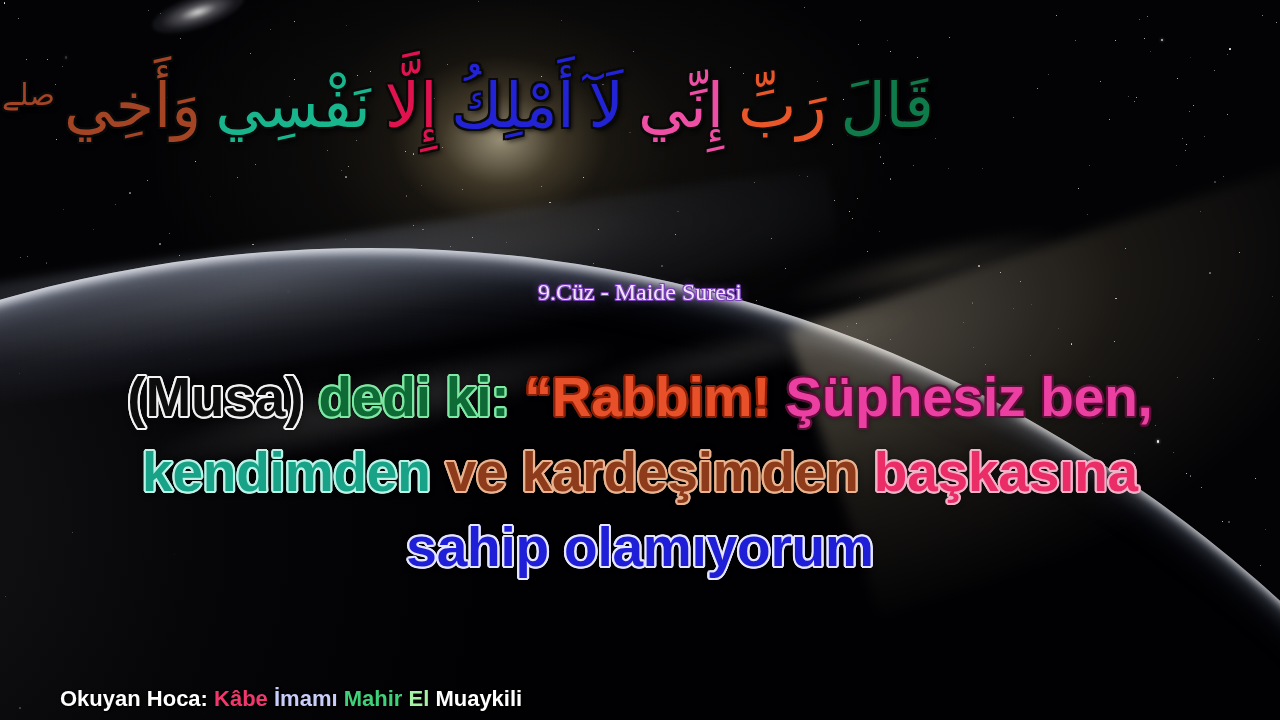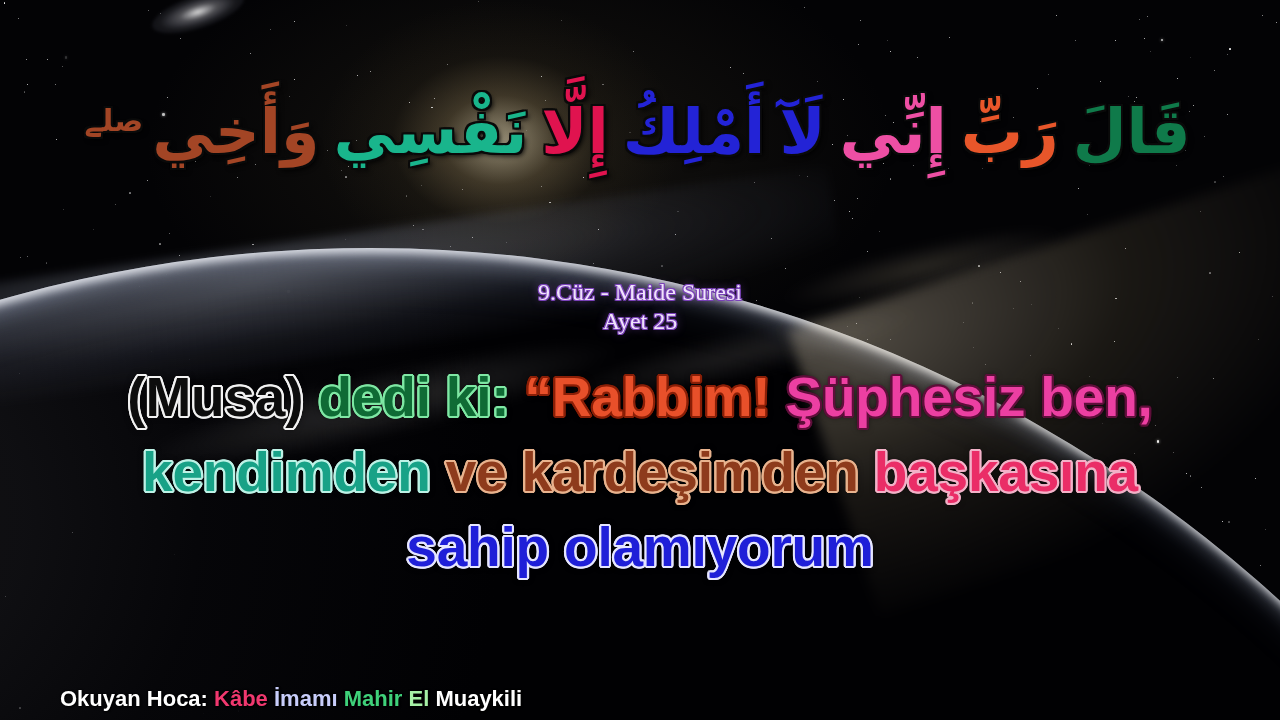--- a/index.html
+++ b/index.html
@@ -142,27 +142,27 @@
     text-shadow:
       0 0 1px #3d1d55, 0 0 2px #3d1d55,
       1px 1px 0 #2b1340, -1px 1px 0 #2b1340,
       1px -1px 0 #2b1340, -1px -1px 0 #2b1340,
       0 0 9px rgba(190,130,235,0.55);
   }
 
   
   .ayah {
     position: absolute;
-    top: 84px;
+    top: 58px;
     left: 0; right: 0;
-    text-align: center;
+    text-align: left;
     direction: rtl;
     font-family: "DejaVu Sans", sans-serif;
     font-size: 62px;
-    font-weight: 700;
+    font-weight: 400;
     line-height: 1.55;
     white-space: nowrap;
   }
   .ayah .w {
     display: inline-block;
     margin: 0 7px;
     text-shadow:
       2px 0 0 #0a0a0a, -2px 0 0 #0a0a0a,
       0 2px 0 #0a0a0a, 0 -2px 0 #0a0a0a,
       2px 2px 0 #0a0a0a, -2px 2px 0 #0a0a0a,
@@ -531,21 +531,20 @@
     <div class="planet-terminator"></div>
   </div>
 
   <div class="layer">
 
 
     <div class="ayah" id="ayah"><span class="w" style="color: rgb(15, 122, 74);">قَالَ</span><span class="w" style="color: rgb(232, 86, 42);">رَبِّ</span><span class="w" style="color: rgb(238, 79, 164);">إِنِّي</span><span class="w" style="color: rgb(35, 35, 214);">لَآ</span><span class="w" style="color: rgb(35, 35, 214);">أَمْلِكُ</span><span class="w" style="color: rgb(224, 19, 79);">إِلَّا</span><span class="w" style="color: rgb(25, 181, 140);">نَفْسِي</span><span class="w" style="color: rgb(163, 69, 37);">وَأَخِي</span><span class="w waqf" style="color: rgb(163, 69, 37);">صلے</span></div>
 
     <div class="reference">
       <div>9.Cüz - Maide Suresi</div>
-      <div>Ayet 25</div>
     </div>
 
     <div class="translation" id="translation">
         <span class="tline"><span class="seg" style="color: rgb(13, 13, 13); text-shadow: rgb(242, 242, 242) 2.2px 0px 0px, rgb(242, 242, 242) 1.91px 1.1px 0px, rgb(242, 242, 242) 1.1px 1.91px 0px, rgb(242, 242, 242) 0px 2.2px 0px, rgb(242, 242, 242) -1.1px 1.91px 0px, rgb(242, 242, 242) -1.91px 1.1px 0px, rgb(242, 242, 242) -2.2px 0px 0px, rgb(242, 242, 242) -1.91px -1.1px 0px, rgb(242, 242, 242) -1.1px -1.91px 0px, rgb(242, 242, 242) 0px -2.2px 0px, rgb(242, 242, 242) 1.1px -1.91px 0px, rgb(242, 242, 242) 1.91px -1.1px 0px, rgba(0, 0, 0, 0.85) 0px 0px 7px;">(Musa) </span><span class="seg" style="color: rgb(15, 107, 53); text-shadow: rgb(127, 232, 164) 2.2px 0px 0px, rgb(127, 232, 164) 1.91px 1.1px 0px, rgb(127, 232, 164) 1.1px 1.91px 0px, rgb(127, 232, 164) 0px 2.2px 0px, rgb(127, 232, 164) -1.1px 1.91px 0px, rgb(127, 232, 164) -1.91px 1.1px 0px, rgb(127, 232, 164) -2.2px 0px 0px, rgb(127, 232, 164) -1.91px -1.1px 0px, rgb(127, 232, 164) -1.1px -1.91px 0px, rgb(127, 232, 164) 0px -2.2px 0px, rgb(127, 232, 164) 1.1px -1.91px 0px, rgb(127, 232, 164) 1.91px -1.1px 0px, rgba(0, 0, 0, 0.85) 0px 0px 7px;">dedi ki: </span><span class="seg" style="color: rgb(232, 80, 42); text-shadow: rgb(138, 31, 7) 2.2px 0px 0px, rgb(138, 31, 7) 1.91px 1.1px 0px, rgb(138, 31, 7) 1.1px 1.91px 0px, rgb(138, 31, 7) 0px 2.2px 0px, rgb(138, 31, 7) -1.1px 1.91px 0px, rgb(138, 31, 7) -1.91px 1.1px 0px, rgb(138, 31, 7) -2.2px 0px 0px, rgb(138, 31, 7) -1.91px -1.1px 0px, rgb(138, 31, 7) -1.1px -1.91px 0px, rgb(138, 31, 7) 0px -2.2px 0px, rgb(138, 31, 7) 1.1px -1.91px 0px, rgb(138, 31, 7) 1.91px -1.1px 0px, rgba(0, 0, 0, 0.85) 0px 0px 7px;">“Rabbim! </span><span class="seg" style="color: rgb(236, 63, 162); text-shadow: rgb(94, 15, 58) 2.2px 0px 0px, rgb(94, 15, 58) 1.91px 1.1px 0px, rgb(94, 15, 58) 1.1px 1.91px 0px, rgb(94, 15, 58) 0px 2.2px 0px, rgb(94, 15, 58) -1.1px 1.91px 0px, rgb(94, 15, 58) -1.91px 1.1px 0px, rgb(94, 15, 58) -2.2px 0px 0px, rgb(94, 15, 58) -1.91px -1.1px 0px, rgb(94, 15, 58) -1.1px -1.91px 0px, rgb(94, 15, 58) 0px -2.2px 0px, rgb(94, 15, 58) 1.1px -1.91px 0px, rgb(94, 15, 58) 1.91px -1.1px 0px, rgba(0, 0, 0, 0.85) 0px 0px 7px;">Şüphesiz ben,</span></span>
         <span class="tline"><span class="seg" style="color: rgb(24, 162, 135); text-shadow: rgb(189, 242, 230) 2.2px 0px 0px, rgb(189, 242, 230) 1.91px 1.1px 0px, rgb(189, 242, 230) 1.1px 1.91px 0px, rgb(189, 242, 230) 0px 2.2px 0px, rgb(189, 242, 230) -1.1px 1.91px 0px, rgb(189, 242, 230) -1.91px 1.1px 0px, rgb(189, 242, 230) -2.2px 0px 0px, rgb(189, 242, 230) -1.91px -1.1px 0px, rgb(189, 242, 230) -1.1px -1.91px 0px, rgb(189, 242, 230) 0px -2.2px 0px, rgb(189, 242, 230) 1.1px -1.91px 0px, rgb(189, 242, 230) 1.91px -1.1px 0px, rgba(0, 0, 0, 0.85) 0px 0px 7px;">kendimden </span><span class="seg" style="color: rgb(142, 59, 28); text-shadow: rgb(232, 179, 142) 2.2px 0px 0px, rgb(232, 179, 142) 1.91px 1.1px 0px, rgb(232, 179, 142) 1.1px 1.91px 0px, rgb(232, 179, 142) 0px 2.2px 0px, rgb(232, 179, 142) -1.1px 1.91px 0px, rgb(232, 179, 142) -1.91px 1.1px 0px, rgb(232, 179, 142) -2.2px 0px 0px, rgb(232, 179, 142) -1.91px -1.1px 0px, rgb(232, 179, 142) -1.1px -1.91px 0px, rgb(232, 179, 142) 0px -2.2px 0px, rgb(232, 179, 142) 1.1px -1.91px 0px, rgb(232, 179, 142) 1.91px -1.1px 0px, rgba(0, 0, 0, 0.85) 0px 0px 7px;">ve kardeşimden </span><span class="seg" style="color: rgb(234, 45, 103); text-shadow: rgb(242, 178, 200) 2.2px 0px 0px, rgb(242, 178, 200) 1.91px 1.1px 0px, rgb(242, 178, 200) 1.1px 1.91px 0px, rgb(242, 178, 200) 0px 2.2px 0px, rgb(242, 178, 200) -1.1px 1.91px 0px, rgb(242, 178, 200) -1.91px 1.1px 0px, rgb(242, 178, 200) -2.2px 0px 0px, rgb(242, 178, 200) -1.91px -1.1px 0px, rgb(242, 178, 200) -1.1px -1.91px 0px, rgb(242, 178, 200) 0px -2.2px 0px, rgb(242, 178, 200) 1.1px -1.91px 0px, rgb(242, 178, 200) 1.91px -1.1px 0px, rgba(0, 0, 0, 0.85) 0px 0px 7px;">başkasına</span></span>
         <span class="tline"><span class="seg" style="color: rgb(31, 31, 216); text-shadow: rgb(230, 230, 255) 2.2px 0px 0px, rgb(230, 230, 255) 1.91px 1.1px 0px, rgb(230, 230, 255) 1.1px 1.91px 0px, rgb(230, 230, 255) 0px 2.2px 0px, rgb(230, 230, 255) -1.1px 1.91px 0px, rgb(230, 230, 255) -1.91px 1.1px 0px, rgb(230, 230, 255) -2.2px 0px 0px, rgb(230, 230, 255) -1.91px -1.1px 0px, rgb(230, 230, 255) -1.1px -1.91px 0px, rgb(230, 230, 255) 0px -2.2px 0px, rgb(230, 230, 255) 1.1px -1.91px 0px, rgb(230, 230, 255) 1.91px -1.1px 0px, rgba(0, 0, 0, 0.85) 0px 0px 7px;">sahip olamıyorum</span></span>
       </div>
 
     <div class="credit-left" id="creditLeft"><span class="seg" style="color: rgb(255, 255, 255); text-shadow: rgba(0, 0, 0, 0.95) 0px 0px 2px, rgba(0, 0, 0, 0.9) 1px 1px 2px;">Okuyan Hoca: </span><span class="seg" style="color: rgb(240, 56, 111); text-shadow: rgba(0, 0, 0, 0.95) 0px 0px 2px, rgba(0, 0, 0, 0.9) 1px 1px 2px;">Kâbe </span><span class="seg" style="color: rgb(200, 205, 250); text-shadow: rgba(0, 0, 0, 0.95) 0px 0px 2px, rgba(0, 0, 0, 0.9) 1px 1px 2px;">İmamı </span><span class="seg" style="color: rgb(63, 209, 122); text-shadow: rgba(0, 0, 0, 0.95) 0px 0px 2px, rgba(0, 0, 0, 0.9) 1px 1px 2px;">Mahir </span><span class="seg" style="color: rgb(166, 240, 166); text-shadow: rgba(0, 0, 0, 0.95) 0px 0px 2px, rgba(0, 0, 0, 0.9) 1px 1px 2px;">El </span><span class="seg" style="color: rgb(255, 255, 255); text-shadow: rgba(0, 0, 0, 0.95) 0px 0px 2px, rgba(0, 0, 0, 0.9) 1px 1px 2px;">Muaykili</span></div>
 

